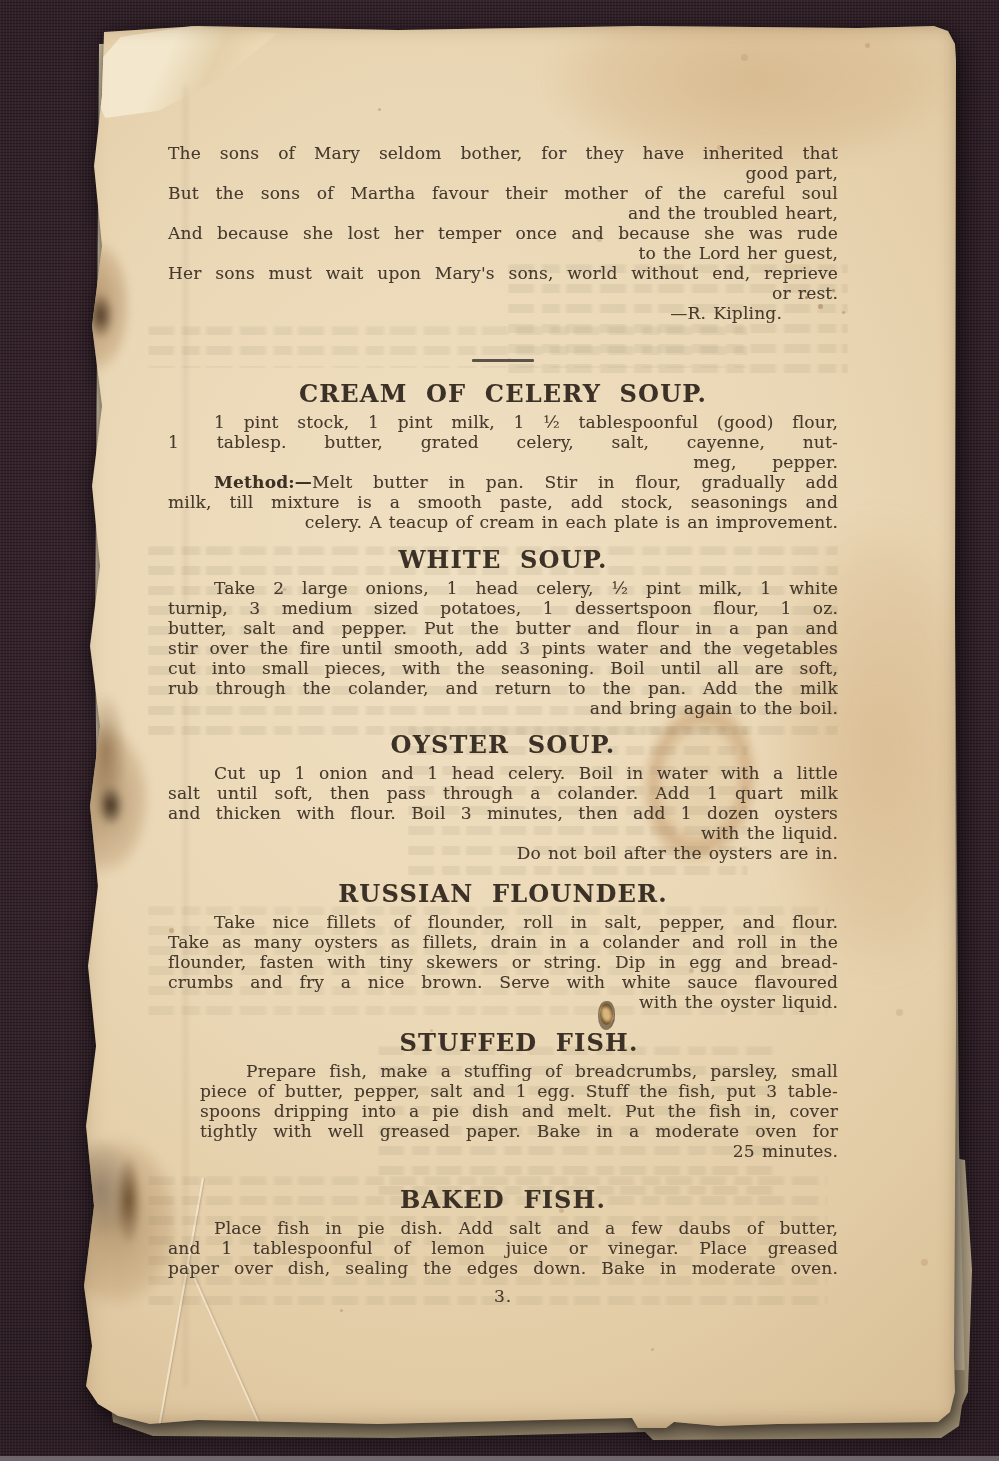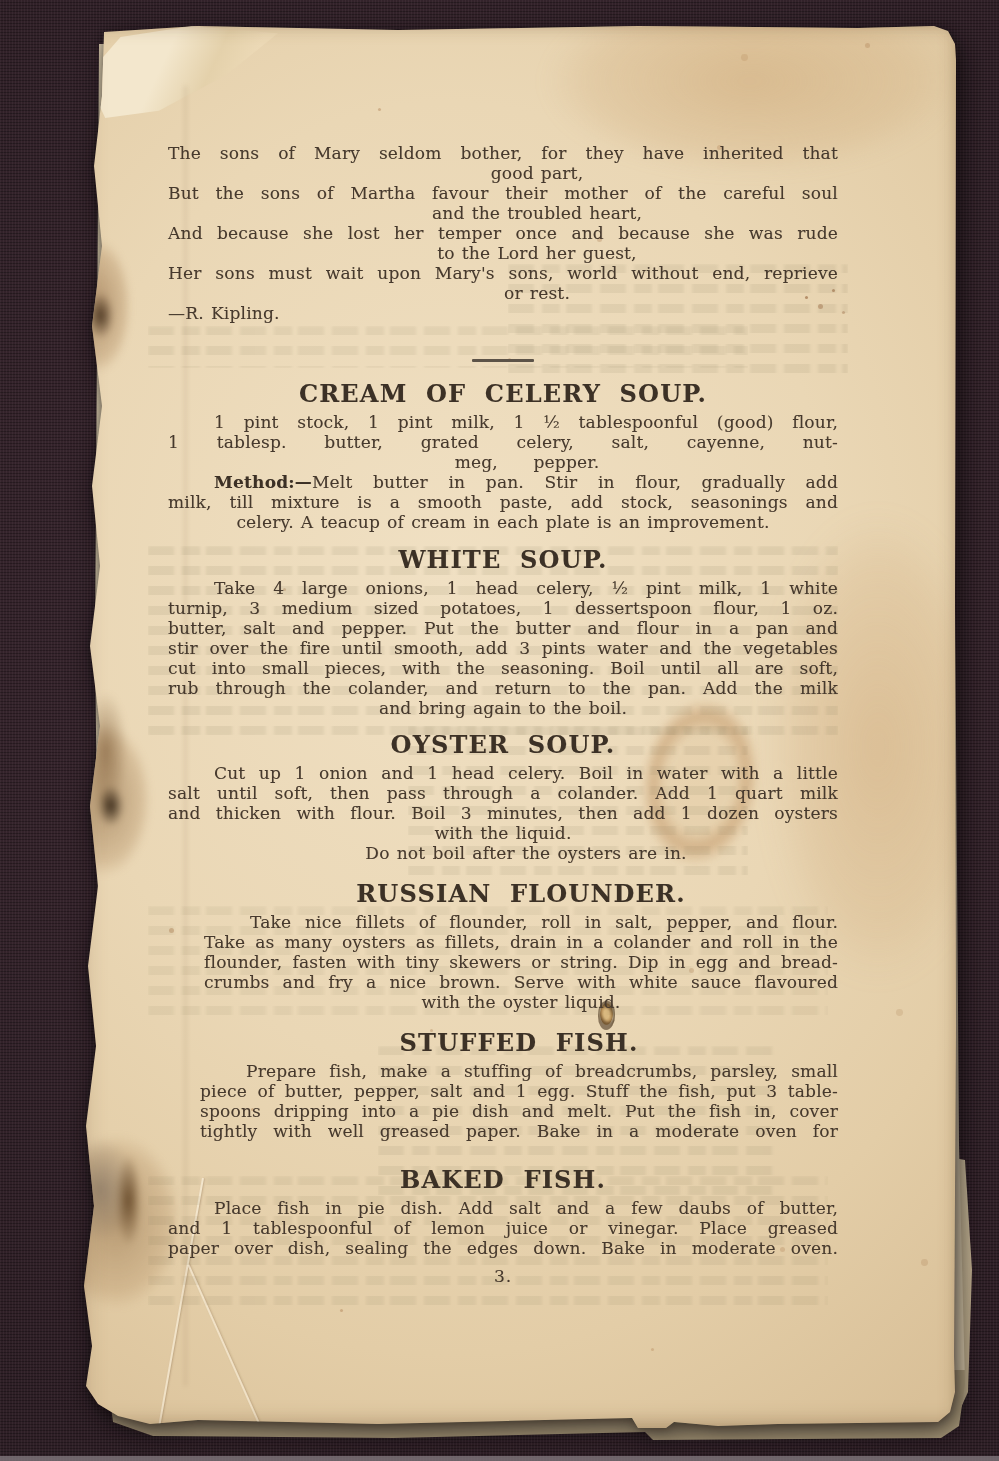--- a/index.html
+++ b/index.html
@@ -123,31 +123,31 @@
 
   
   .text-col{
     position:absolute;left:90px;top:117px;width:670px;z-index:2;
     font-size:17px;line-height:20px;color:#46392d;
     letter-spacing:.2px;word-spacing:1.5px;
     text-shadow:.3px .3px 0 rgba(70,57,45,.25);
   }
   .ln{min-height:20px;}
   .j{text-align:justify;text-align-last:justify;text-justify:inter-word;}
-  .l{text-align:center;}
+  .l{text-align:right;}
   .i{padding-left:68px;}
   .fi{text-indent:46px;}
-  .sig{padding-right:56px;}
+  .sig{text-align:right;padding-right:56px;}
   .sp{word-spacing:30px;margin-left:48px;}
   .ln strong{font-weight:700;color:#3c3025;}
   .divider{width:62px;height:3px;background:#5c5348;margin:36px auto 22px;border-radius:1px;}
   .sec-heading{text-align:center;font-weight:700;font-size:24px;line-height:20px;
     letter-spacing:1.2px;word-spacing:9px;color:#3c3126;margin-bottom:8px;}
   .s1{margin-top:0;} .s2{margin-top:18px;} .s3{margin-top:17px;}
-  .s4{margin-top:21px;margin-left:36px;} .s5{margin-top:21px;margin-left:32px;} .s6{margin-top:29px;}
+  .s4{margin-top:21px;} .s5{margin-top:21px;margin-left:32px;} .s6{margin-top:29px;}
   .page-number{text-align:center;margin-top:8px;letter-spacing:1px;}
 </style>
 </head>
 <body>
 
 <div class="scene">
 
   <div class="under-page-2"></div>
   <div class="under-page-1"></div>
 
@@ -198,21 +198,21 @@
               <div class="ln l sp">meg, pepper.</div>
               <div class="ln j fi"><strong>Method:—</strong>Melt butter in pan. Stir in flour, gradually add</div>
               <div class="ln j">milk, till mixture is a smooth paste, add stock, seasonings and</div>
               <div class="ln l">celery. A teacup of cream in each plate is an improvement.</div>
             </div>
         </div>
 
         <div class="section s2">
           <div class="sec-heading">WHITE SOUP.</div>
           <div>
-              <div class="ln j fi">Take 4 large onions, 1 head celery, ½ pint milk, 1 white</div>
+              <div class="ln j fi">Take 2 large onions, 1 head celery, ½ pint milk, 1 white</div>
               <div class="ln j">turnip, 3 medium sized potatoes, 1 dessertspoon flour, 1 oz.</div>
               <div class="ln j">butter, salt and pepper. Put the butter and flour in a pan and</div>
               <div class="ln j">stir over the fire until smooth, add 3 pints water and the vegetables</div>
               <div class="ln j">cut into small pieces, with the seasoning. Boil until all are soft,</div>
               <div class="ln j">rub through the colander, and return to the pan. Add the milk</div>
               <div class="ln l">and bring again to the boil.</div>
             </div>
         </div>
 
         <div class="section s3">
@@ -237,20 +237,21 @@
             </div>
         </div>
 
         <div class="section s5">
           <div class="sec-heading">STUFFED FISH.</div>
           <div>
               <div class="ln j fi">Prepare fish, make a stuffing of breadcrumbs, parsley, small</div>
               <div class="ln j">piece of butter, pepper, salt and 1 egg. Stuff the fish, put 3 table-</div>
               <div class="ln j">spoons dripping into a pie dish and melt. Put the fish in, cover</div>
               <div class="ln j">tightly with well greased paper. Bake in a moderate oven for</div>
+              <div class="ln l">25 minutes.</div>
             </div>
         </div>
 
         <div class="section s6">
           <div class="sec-heading">BAKED FISH.</div>
           <div>
               <div class="ln j fi">Place fish in pie dish. Add salt and a few daubs of butter,</div>
               <div class="ln j">and 1 tablespoonful of lemon juice or vinegar. Place greased</div>
               <div class="ln j">paper over dish, sealing the edges down. Bake in moderate oven.</div>
             </div>

